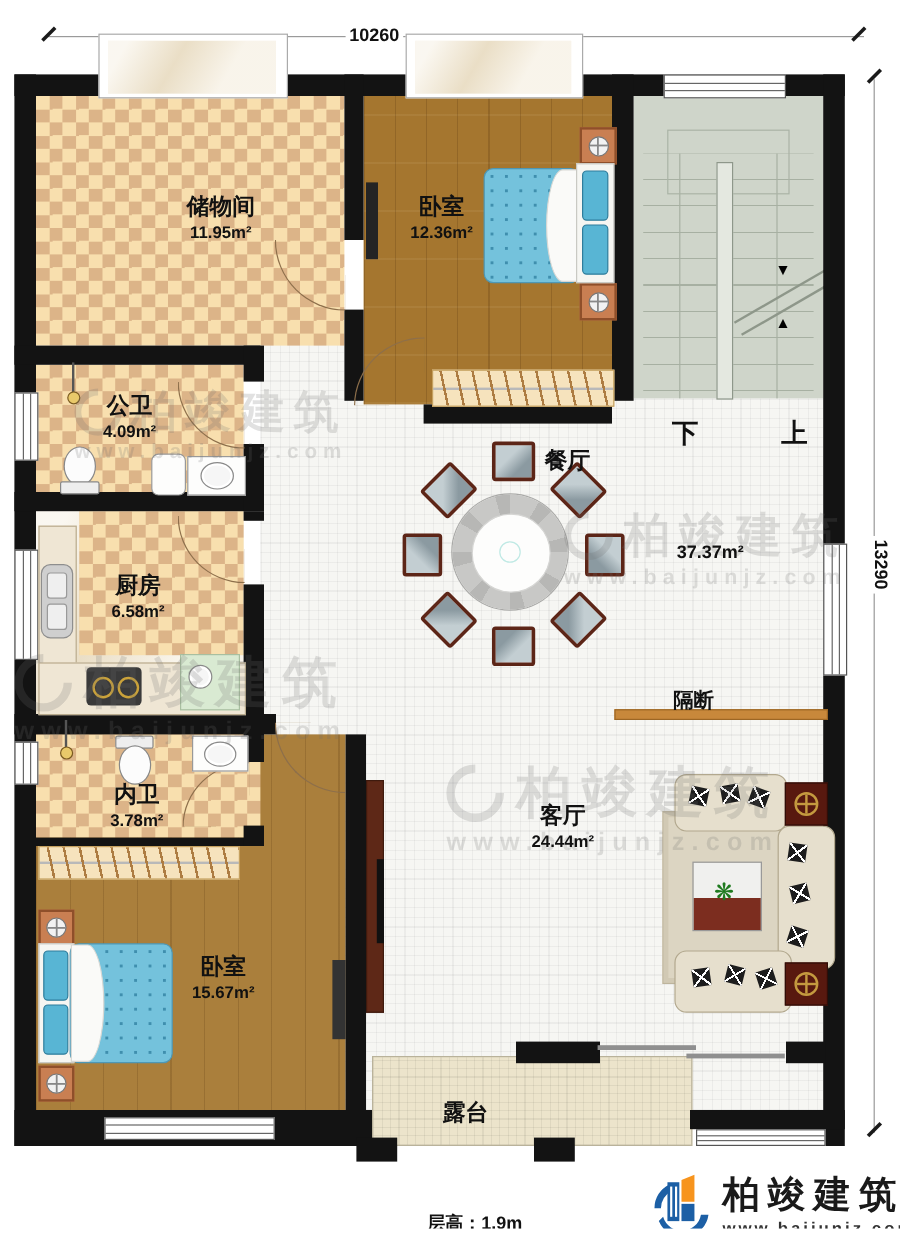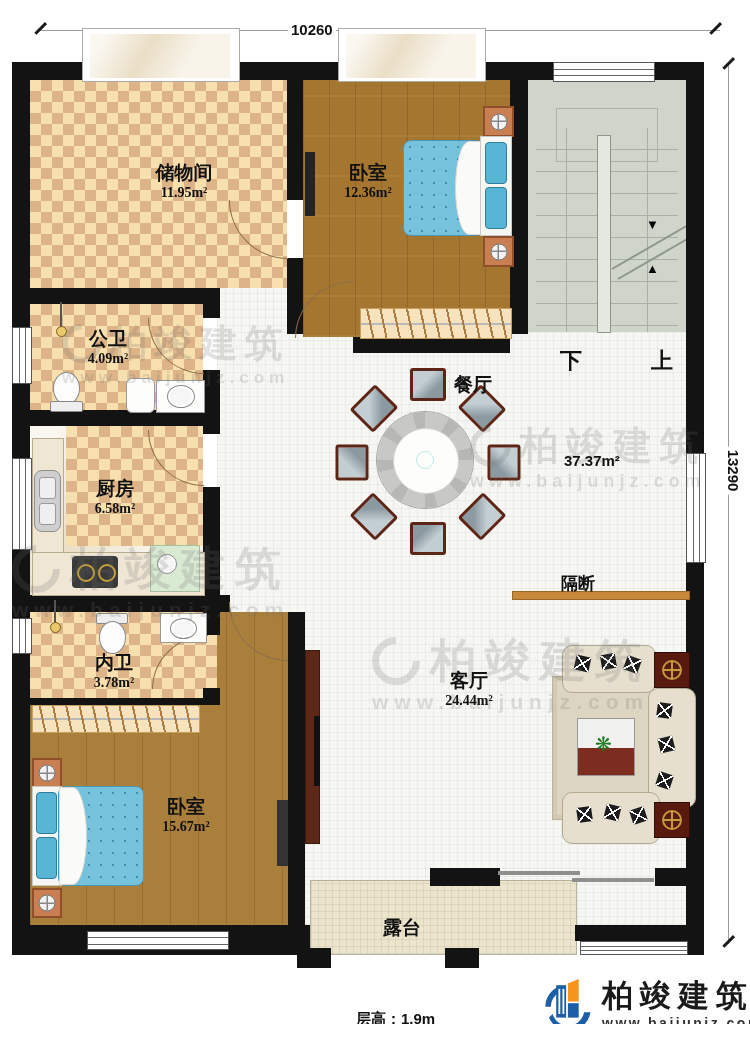--- a/index.html
+++ b/index.html
@@ -19,21 +19,21 @@
   .win-h{position:absolute;background:#fff;border:1px solid #555;background-image:linear-gradient(#666,#666),linear-gradient(#666,#666);background-size:100% 1px;background-repeat:no-repeat;background-position:0 33%,0 72%;}
   .win-v{position:absolute;background:#fff;border:1px solid #555;background-image:linear-gradient(#666,#666),linear-gradient(#666,#666);background-size:1px 100%;background-repeat:no-repeat;background-position:33% 0,72% 0;}
   .bay{position:absolute;background:#fff;border:1px solid #aaa;}
   
   .arc{position:absolute;border:1.5px solid #8d6f4b;background:transparent;}
   .arc-bl{border-radius:0 0 0 100%;border-top:none;border-right:none;}
   .arc-tl{border-radius:100% 0 0 0;border-bottom:none;border-right:none;}
   
   .rlabel{position:absolute;transform:translateX(-50%);text-align:center;font-weight:bold;line-height:1.2;white-space:nowrap;}
   .rname{font-size:19px;}
-  .rarea{font-size:14px;font-family:Liberation Serif, serif;}
+  .rarea{font-size:14px;}
   .small-label{position:absolute;font-weight:bold;font-size:15px;white-space:nowrap;}
   
   .mattress{position:absolute;background-color:#74c2dc;background-image:radial-gradient(#3f8fae 1.2px,transparent 1.4px);background-size:12px 12px;border:1px solid #4e97b4;border-radius:8px;}
   .sheet{position:absolute;background:#fafaf8;border:1px solid #d8d8d4;}
   .pillowpanel{position:absolute;background:#f6f6f2;border:1px solid #c9c9c3;}
   .pillow{position:absolute;background:#58b5d4;border:1px solid #2e7d9c;border-radius:4px;}
   .nstand{position:absolute;background:#c97f52;border:2px solid #8f4f2a;}
   .lampcircle{position:absolute;left:50%;top:50%;width:15px;height:15px;transform:translate(-50%,-50%);background:#f2f2f2;border:1.5px solid #777;border-radius:50%;background-image:linear-gradient(#888,#888),linear-gradient(#888,#888);background-size:100% 1.5px,1.5px 100%;background-repeat:no-repeat;background-position:center;}
   .wardrobe{position:absolute;background:#f6e3bd;border:1px solid #c5a05e;background-image:repeating-linear-gradient(78deg,transparent 0 11px,#ad7c42 11px 13px),linear-gradient(#b9b9b9,#b9b9b9);background-size:100% 100%,100% 2px;background-repeat:repeat,no-repeat;background-position:0 0,0 50%;}
   .sofa{position:absolute;background:#e6dfcd;border:1px solid #b2a88e;border-radius:10px;}
@@ -311,21 +311,21 @@
     <div class="rname">卧室</div>
       <div class="rarea">15.67m²</div>
   </div>
   <div class="rlabel" style="left:473px;top:374px;">
     <div class="rname">餐厅</div>
   </div>
   <div class="rlabel" style="left:469px;top:670px;">
     <div class="rname">客厅</div>
       <div class="rarea">24.44m²</div>
   </div>
-  <div class="rlabel" style="left:402px;top:917px;">
+  <div class="rlabel" style="left:388px;top:917px;">
     <div class="rname">露台</div>
   </div>
   <div class="small-label" style="left:564px;top:452px;">37.37m²</div>
   <div class="small-label" style="left:561px;top:572px;font-size:17px;">隔断</div>
   <div class="small-label" style="left:560px;top:346px;font-size:22px;">下</div>
   <div class="small-label" style="left:651px;top:346px;font-size:22px;">上</div>
 
   <div class="titlebar">
     <div class="tl-thick"></div>
     <div class="tl-thin"></div>

